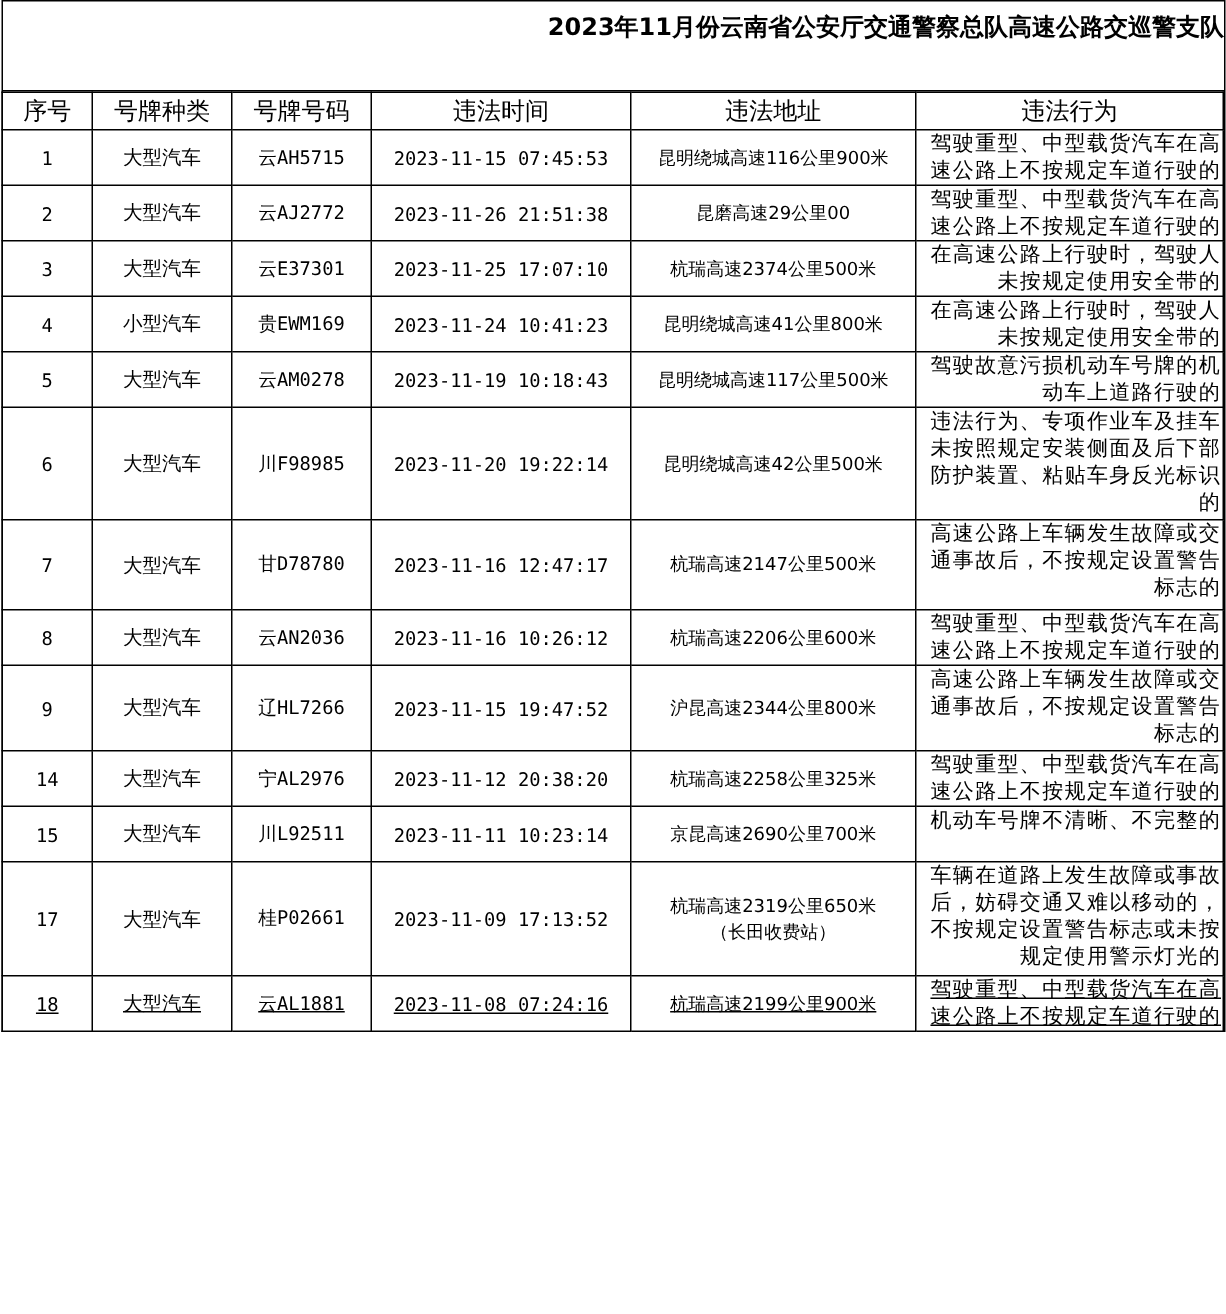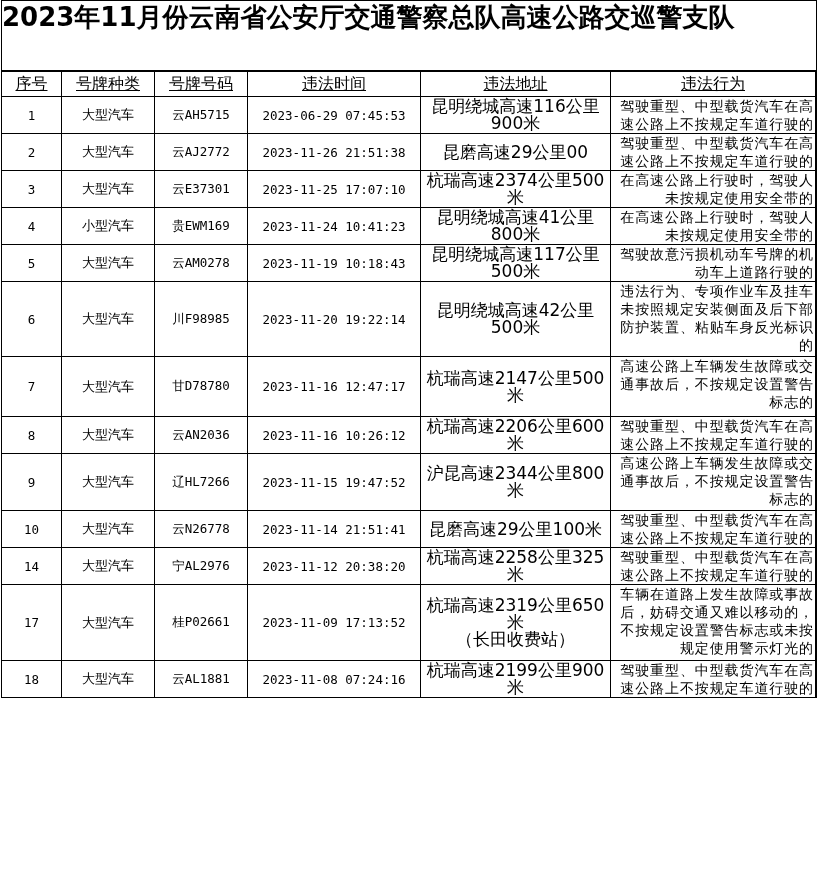--- a/index.html
+++ b/index.html
@@ -3,27 +3,27 @@
   <meta charset="utf-8">
   <style>
     html, body { margin: 0; padding: 0; background: #ffffff; }
     body { width: 817px; height: 876px; overflow: hidden; position: relative; }
     .sheet {
       position: absolute; left: 1px; top: 0px;
       width: 814px;
       border-left: 1px solid #000; border-right: 1px solid #000;
     }
     .title {
-      height: 71px;
+      height: 61px;
       border-bottom: 1px solid #000;
       border-top: 1px solid #000;
-      text-align: left;
+      text-align: right;
       font-family: "DejaVu Sans", "Liberation Sans", sans-serif;
       font-weight: bold;
-      font-size: 26px;
+      font-size: 16px;
       line-height: 29px;
       color: #000;
       padding-top: 2px;
       box-sizing: border-box;
     }
     table {
       border-collapse: collapse;
       width: 814px;
       table-layout: fixed;
       margin-left: -1px;
@@ -34,33 +34,32 @@
       color: #000;
       overflow: hidden;
       white-space: nowrap;
     }
     th {
       height: 24px;
       font-family: "DejaVu Sans", "Liberation Sans", sans-serif;
       font-weight: normal;
       font-size: 16px;
       text-align: center;
-      text-decoration: underline;
     }
     td {
       font-family: "DejaVu Sans", "Liberation Sans", sans-serif;
       font-size: 13px;
       text-align: center;
       vertical-align: middle;
     }
     td.mono {
       font-family: "DejaVu Sans Mono", "Liberation Mono", monospace;
       font-size: 12.5px;
     }
-    td.addr { font-size: 17px; line-height: 17px; white-space: normal; }
+    td.addr { font-size: 12px; line-height: 17px; white-space: normal; }
     td.beh {
       text-align: right;
       white-space: normal;
       line-height: 18px;
       font-size: 14px;
       letter-spacing: 0.9px;
       vertical-align: top;
       padding: 0 1px 0 3px;
       word-break: break-all;
       margin-top: 37px;
@@ -91,21 +90,21 @@
         <th>违法时间</th>
         <th>违法地址</th>
         <th>违法行为</th>
       </tr>
     </thead>
     <tbody id="tbody">
         <tr style="height: 37px;">
     <td class="mono">1</td>
     <td>大型汽车</td>
     <td class="mono">云AH5715</td>
-    <td class="mono">2023-06-29 07:45:53</td>
+    <td class="mono">2023-11-15 07:45:53</td>
     <td class="addr">
       <div>昆明绕城高速116公里900米</div>
 
     </td>
     <td class="beh">驾驶重型、中型载货汽车在高速公路上不按规定车道行驶的</td>
   </tr>
         <tr style="height: 37px;">
     <td class="mono">2</td>
     <td>大型汽车</td>
     <td class="mono">云AJ2772</td>
@@ -187,53 +186,53 @@
     <td>大型汽车</td>
     <td class="mono">辽HL7266</td>
     <td class="mono">2023-11-15 19:47:52</td>
     <td class="addr">
       <div>沪昆高速2344公里800米</div>
 
     </td>
     <td class="beh">高速公路上车辆发生故障或交通事故后，不按规定设置警告标志的</td>
   </tr>
         <tr style="height: 37px;">
-    <td class="mono">10</td>
-    <td>大型汽车</td>
-    <td class="mono">云N26778</td>
-    <td class="mono">2023-11-14 21:51:41</td>
-    <td class="addr">
-      <div>昆磨高速29公里100米</div>
-
-    </td>
-    <td class="beh">驾驶重型、中型载货汽车在高速公路上不按规定车道行驶的</td>
-  </tr>
-        <tr style="height: 37px;">
     <td class="mono">14</td>
     <td>大型汽车</td>
     <td class="mono">宁AL2976</td>
     <td class="mono">2023-11-12 20:38:20</td>
     <td class="addr">
       <div>杭瑞高速2258公里325米</div>
 
     </td>
     <td class="beh single">驾驶重型、中型载货汽车在高速公路上不按规定车道行驶的</td>
   </tr>
+        <tr style="height: 37px;">
+    <td class="mono">15</td>
+    <td>大型汽车</td>
+    <td class="mono">川L92511</td>
+    <td class="mono">2023-11-11 10:23:14</td>
+    <td class="addr">
+      <div>京昆高速2690公里700米</div>
+
+    </td>
+    <td class="beh">机动车号牌不清晰、不完整的</td>
+  </tr>
         <tr style="height: 76px;">
     <td class="mono">17</td>
     <td>大型汽车</td>
     <td class="mono">桂P02661</td>
     <td class="mono">2023-11-09 17:13:52</td>
     <td class="addr">
       <div>杭瑞高速2319公里650米</div>
       <div>（长田收费站）</div>
     </td>
     <td class="beh">车辆在道路上发生故障或事故后，妨碍交通又难以移动的，不按规定设置警告标志或未按规定使用警示灯光的</td>
   </tr>
-        <tr style="height: 37px;">
+        <tr style="height: 37px; text-decoration: underline;">
     <td class="mono">18</td>
     <td>大型汽车</td>
     <td class="mono">云AL1881</td>
     <td class="mono">2023-11-08 07:24:16</td>
     <td class="addr">
       <div>杭瑞高速2199公里900米</div>
 
     </td>
     <td class="beh">驾驶重型、中型载货汽车在高速公路上不按规定车道行驶的</td>
   </tr>

